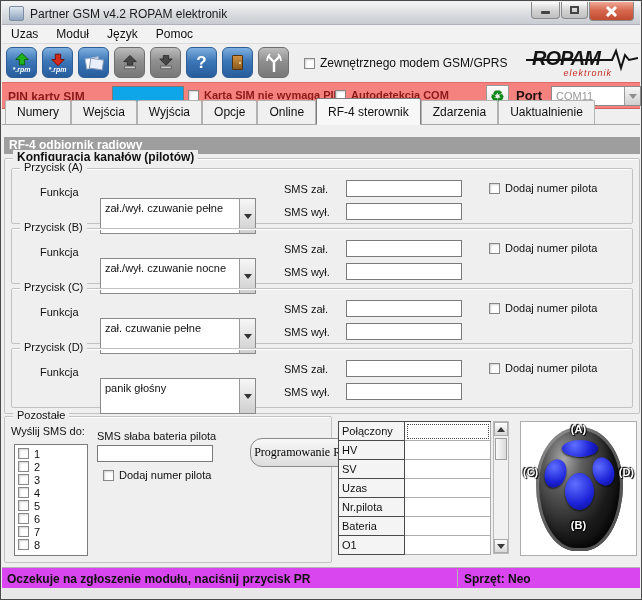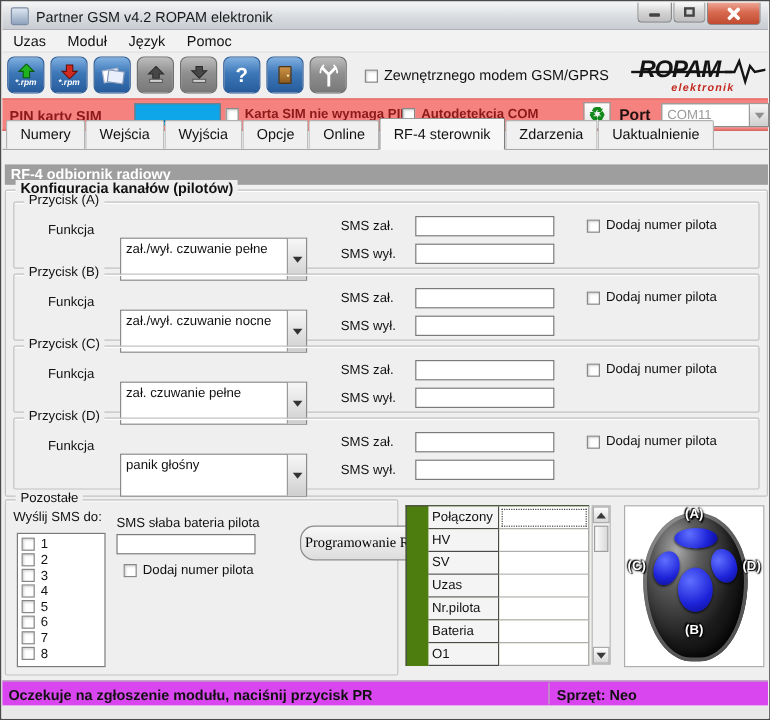--- a/index.html
+++ b/index.html
@@ -48,21 +48,21 @@
   .cbx { width:11px; height:11px; background:#FFF; border:1px solid #878787;
     box-shadow:inset 1px 1px 2px rgba(0,0,0,.18); flex:0 0 auto; }
   .tb-check { position:absolute; left:302px; top:12px; display:flex; align-items:center; gap:5px; font-size:12px; }
 
   
   .logo { position:absolute; left:524px; top:2px; width:112px; height:33px; }
   .logo-brand { position:absolute; left:6px; top:1px; font-size:20px; font-weight:bold;
     font-style:italic; letter-spacing:-1px; color:#141414; }
   .logo-line { position:absolute; left:0; top:13px; width:84px; height:2px; background:#141414; }
   .logo-wave { position:absolute; right:0; top:2px; }
-  .logo-sub { position:absolute; right:26px; top:22px; font-size:9px; font-weight:bold;
+  .logo-sub { position:absolute; right:26px; top:22px; font-size:9px; font-weight:normal;
     font-style:italic; color:#C22A22; letter-spacing:1px; }
 
   
   .pinbar { position:absolute; left:1px; top:81px; width:638px; height:27px;
     background:#F5827E; border-top:1px solid #E06B66; border-bottom:1px solid #D05F5A; }
   .dkred { color:#8B1A1A; font-weight:bold; }
   .pin-input { position:absolute; left:110px; top:3px; width:72px; height:19px;
     border:1px solid #7A7A7A; background:#0ea5e9; font-size:11px; padding:1px 4px; }
   .pin-cb { position:absolute; display:flex; align-items:center; gap:5px; top:6px; }
   .refresh-btn { position:absolute; left:484px; top:2px; width:23px; height:23px;
@@ -114,21 +114,21 @@
   .listbox { position:absolute; left:9px; top:27px; width:74px; height:112px;
     background:#FFF; border:1px solid #7A7A7A; padding:2px 3px; }
   .li { display:flex; align-items:center; gap:5px; height:13px; }
   .prog-btn { position:absolute; left:214px; top:21px; width:112px; height:29px;
     border:1px solid #8A8A8A; border-radius:12px; background:linear-gradient(#F8F8F8,#DDDDDD);
     font-size:12px; display:flex; align-items:center; justify-content:center;
     font-family:Liberation Serif, serif;margin-left:31px; }
 
   
   .stable { position:absolute; left:337px; top:420px; width:153px;
-    border-top:1px solid #4A4A4A; border-left:1px solid #4A4A4A; background:#4d7c0f;padding-left:18px; }
+    border-top:1px solid #4A4A4A; border-left:1px solid #4A4A4A; background:#f0abfc; }
   .trow { display:flex; height:19px; }
   .tlab { width:66px; background:#F4F4F4; border-right:1px solid #4A4A4A;
     border-bottom:1px solid #4A4A4A; padding:3px 3px 0; font-size:11px; }
   .tval { width:86px; background:#FFF; border-right:1px solid #ADADAD;
     border-bottom:1px solid #ADADAD; }
   .tval.focus { outline:1px dotted #444; outline-offset:-3px; }
 
   
   .sb { position:absolute; left:492px; top:420px; width:16px; height:133px;
     background:#F1F1F1; border:1px solid #B9B9B9; }

